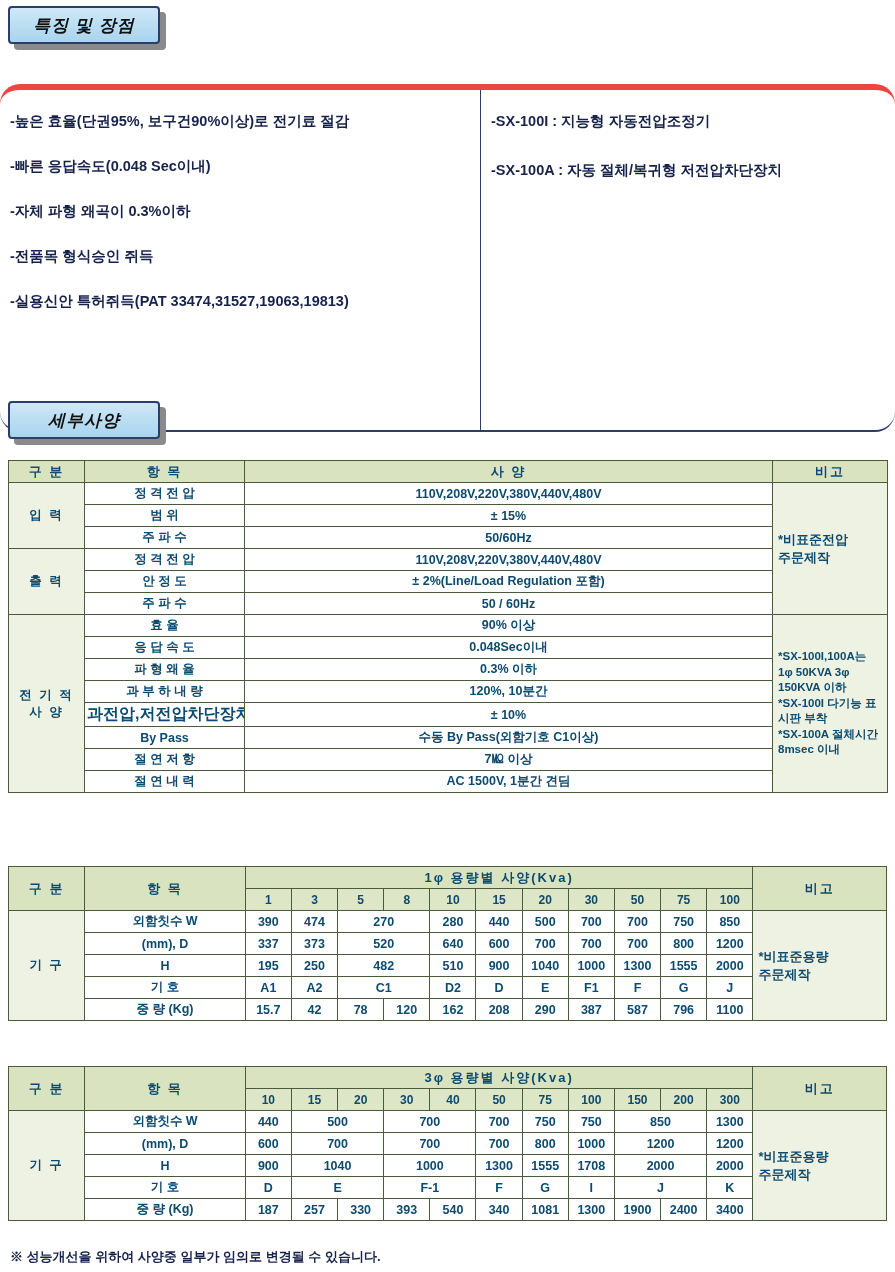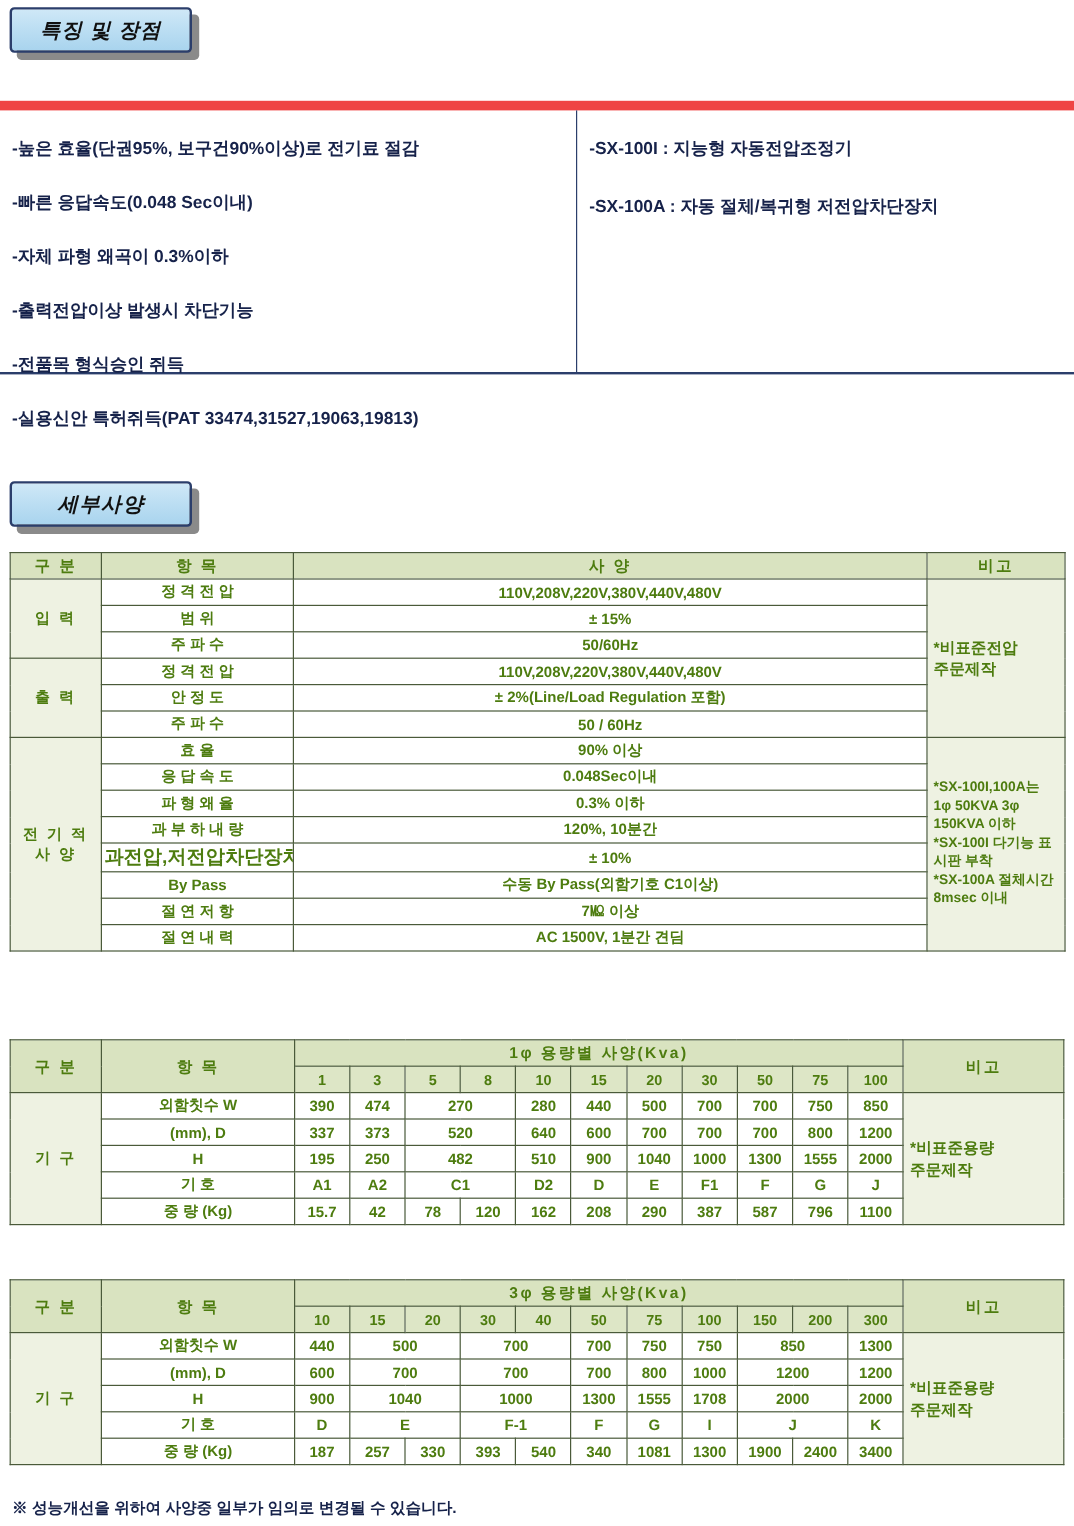--- a/index.html
+++ b/index.html
@@ -31,39 +31,40 @@
     width: 152px; height: 38px;
     background: #8a8a8a;
     border-radius: 4px;
     z-index: 1;
   }
 
   
   .features {
     position: absolute;
     left: 0; top: 84px;
-    width: 895px; height: 228px;
-    border-top: 8px solid #ef4444;
+    width: 895px; height: 348px;
+    border-top: 6px solid #ef4444;
     border-bottom: 2px solid #2b3e6b;
     display: flex;
+    border-radius: 20px;
   }
   .feat-col { padding: 22px 10px 0 10px; }
   .feat-col.left { width: 481px; border-right: 1px solid #2b3e6b; }
   .feat-col.right { width: 414px; }
   .feat-line {
     font-size: 14.5px; font-weight: bold; color: #16224a;
     margin-bottom: 26px; white-space: nowrap;
   }
   .feat-col.right .feat-line { margin-bottom: 30px; }
 
   
   table {
     border-collapse: collapse;
     font-size: 12.5px;
-    color: #4d7c0f;
+    color: #0c4a6e;
     table-layout: fixed;
   }
   table td, table th {
     border: 1px solid #4a5a3a;
     text-align: center;
     font-weight: bold;
     padding: 1px 2px;
     height: 22px;
     background: #ffffff;
     white-space: nowrap;
@@ -97,21 +98,20 @@
 <div class="tab-wrap" id="tab-features">
   <div class="tab-shadow"></div>
   <div class="tab">특징 및 장점</div>
 </div>
 
 <div class="features">
   <div class="feat-col left">
     <div class="feat-line">-높은 효율(단권95%, 보구건90%이상)로 전기료 절감</div>
     <div class="feat-line">-빠른 응답속도(0.048 Sec이내)</div>
     <div class="feat-line">-자체 파형 왜곡이 0.3%이하</div>
-    <div class="feat-line">-출력전압이상 발생시 차단기능</div>
     <div class="feat-line">-전품목 형식승인 쥐득</div>
     <div class="feat-line">-실용신안 특허쥐득(PAT 33474,31527,19063,19813)</div>
   </div>
   <div class="feat-col right">
     <div class="feat-line">-SX-100I : 지능형 자동전압조정기</div>
     <div class="feat-line">-SX-100A : 자동 절체/복귀형 저전압차단장치</div>
   </div>
 </div>
 
 <div class="tab-wrap" id="tab-spec">

